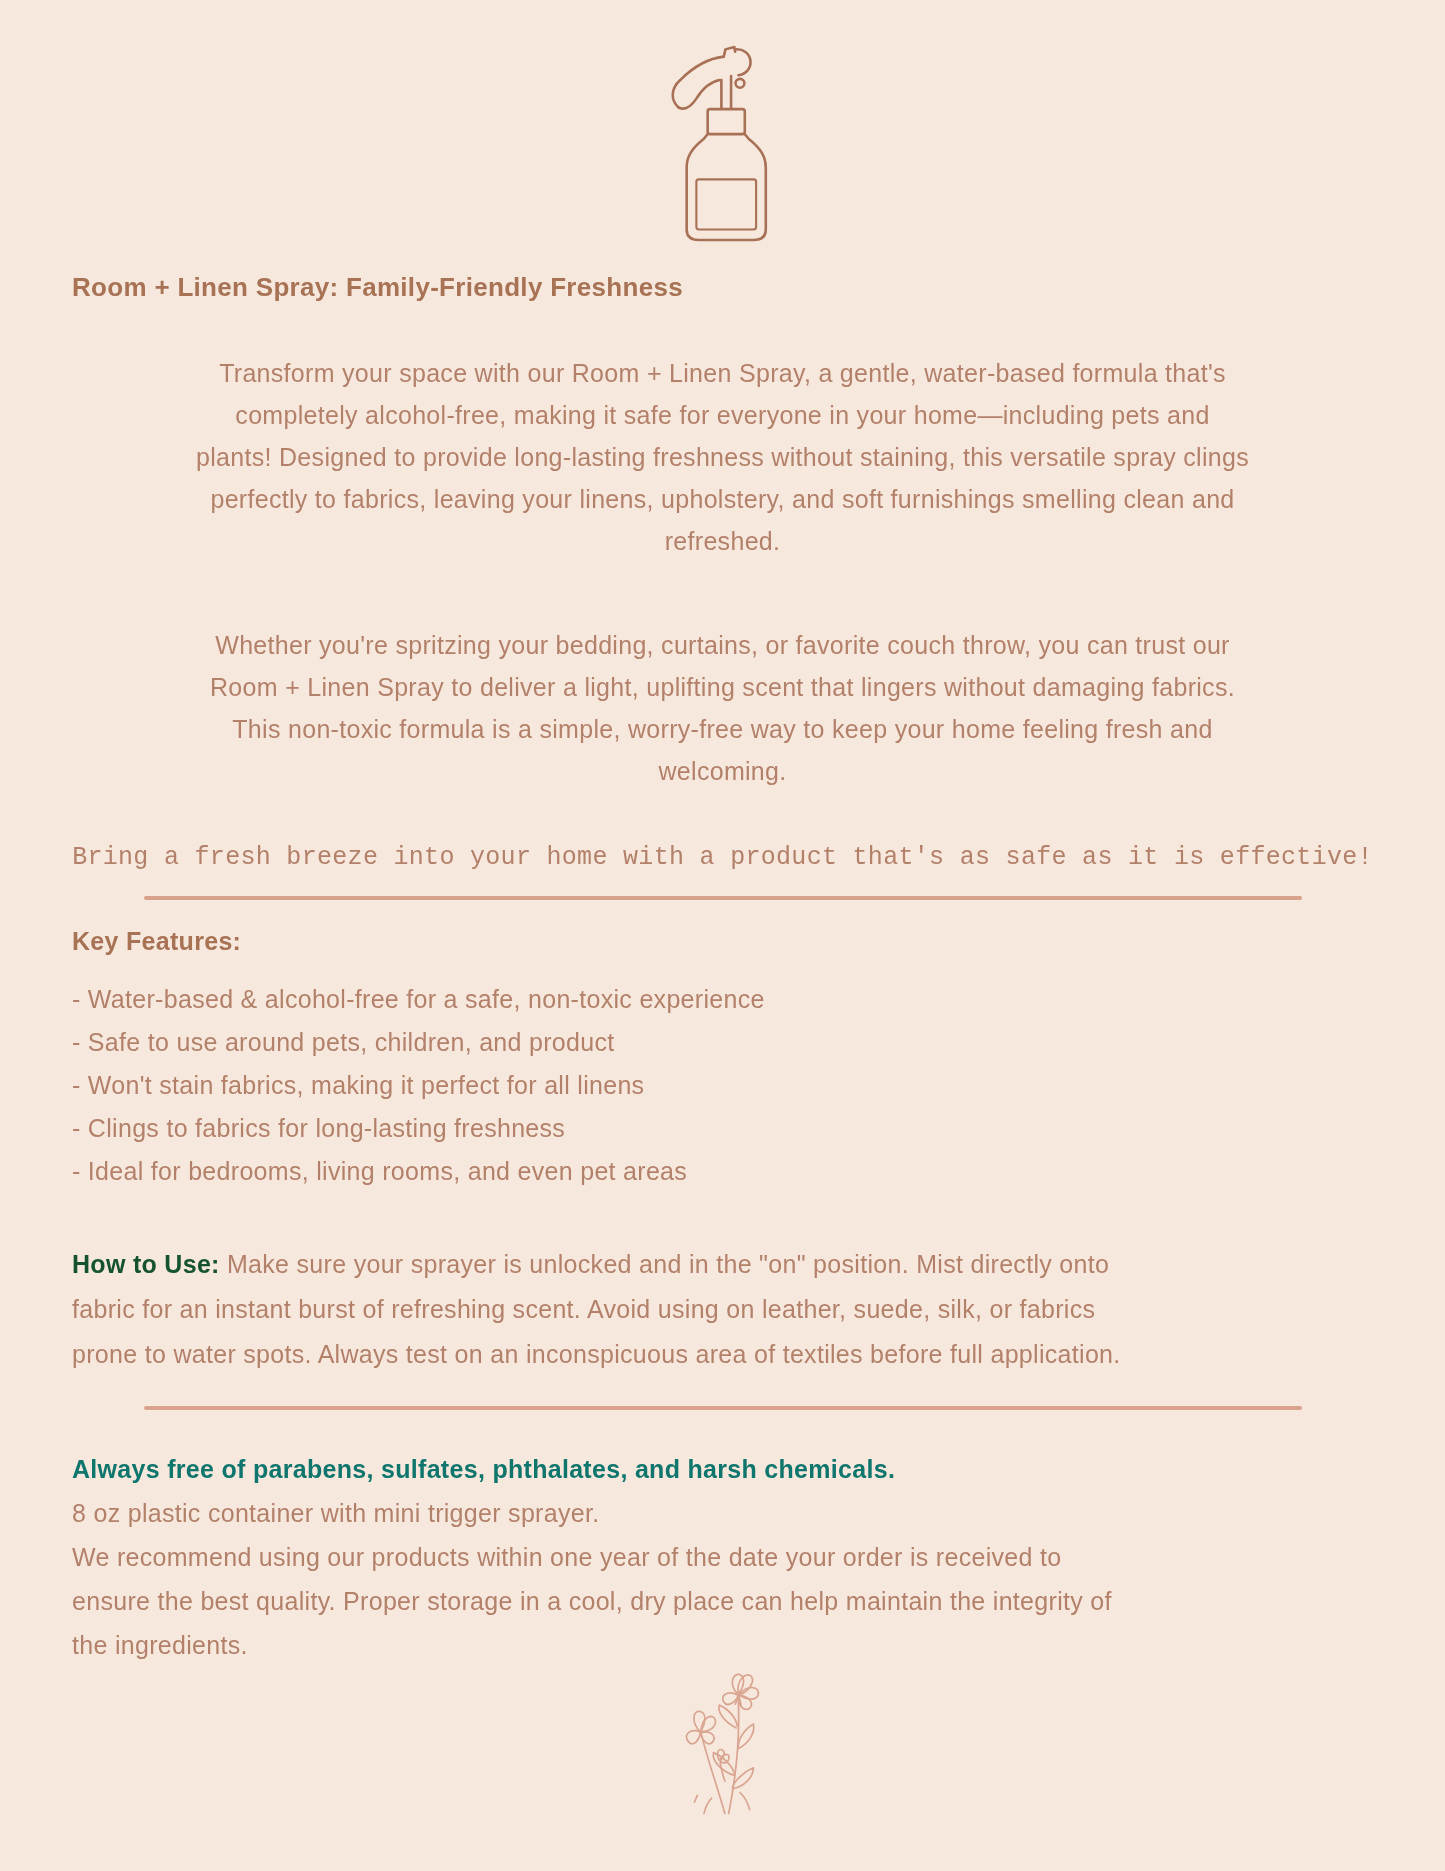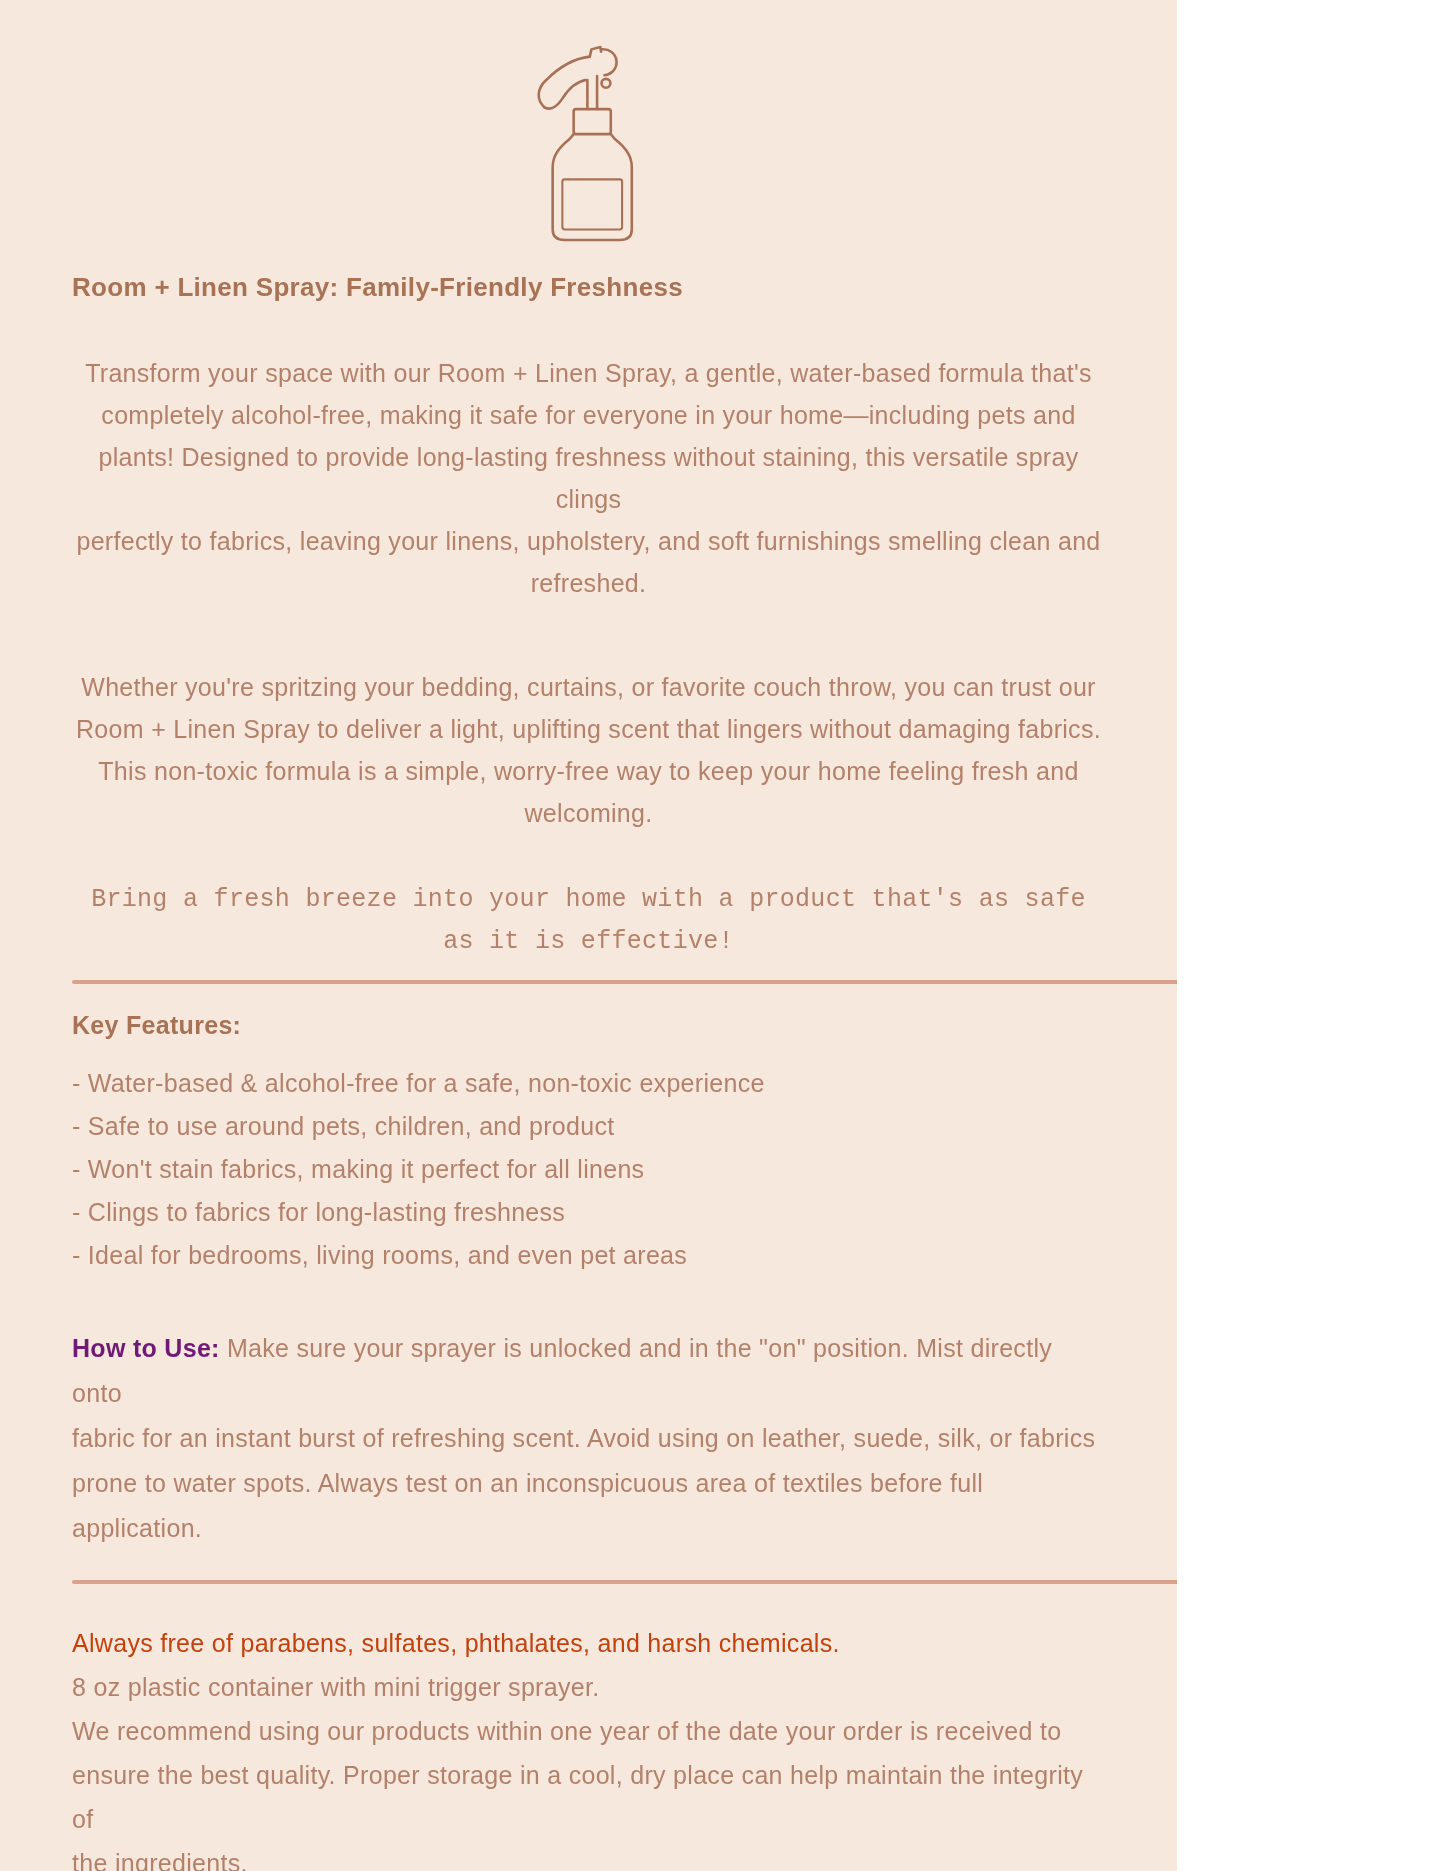--- a/index.html
+++ b/index.html
@@ -1,17 +1,17 @@
 <!DOCTYPE html>
 <html><head>
 <meta charset="utf-8">
 <style>
   html,body{margin:0;padding:0;}
   .page{
-    width:1177px;
+    width:1445px;
     height:1871px;
     box-sizing:border-box;
     background:#f7e8de;
     font-family:"Liberation Sans", sans-serif;
     color:#b3816a;
     overflow:hidden;
   }
   .content{padding:0 72px;}
   .hero{width:106px;height:218px;margin:30px auto 0;display:block;}
   .page-title{
@@ -57,23 +57,23 @@
     line-height:43px;
     letter-spacing:.3px;
   }
   .howto{
     margin:49px 0 0;
     font-size:25px;
     line-height:45px;
     letter-spacing:.3px;
     white-space:pre-line;
   }
-  .howto strong{color:#701a75;}
+  .howto strong{color:#14532d;}
   .details{margin-top:37px;font-size:25px;line-height:44px;letter-spacing:.3px;}
-  .details .bold-line{font-weight:normal;color:#c2410c;}
+  .details .bold-line{font-weight:bold;color:#0f766e;}
   .details .line{white-space:pre-line;}
   .flower{width:118px;height:152px;margin:2px auto 0;display:block;}
 </style>
 </head>
 <body>
 
 <div class="page">
 
   <svg class="hero" viewBox="0 0 130 270" fill="none" stroke="#a87054" stroke-width="3.2" stroke-linecap="round" stroke-linejoin="round">
 

